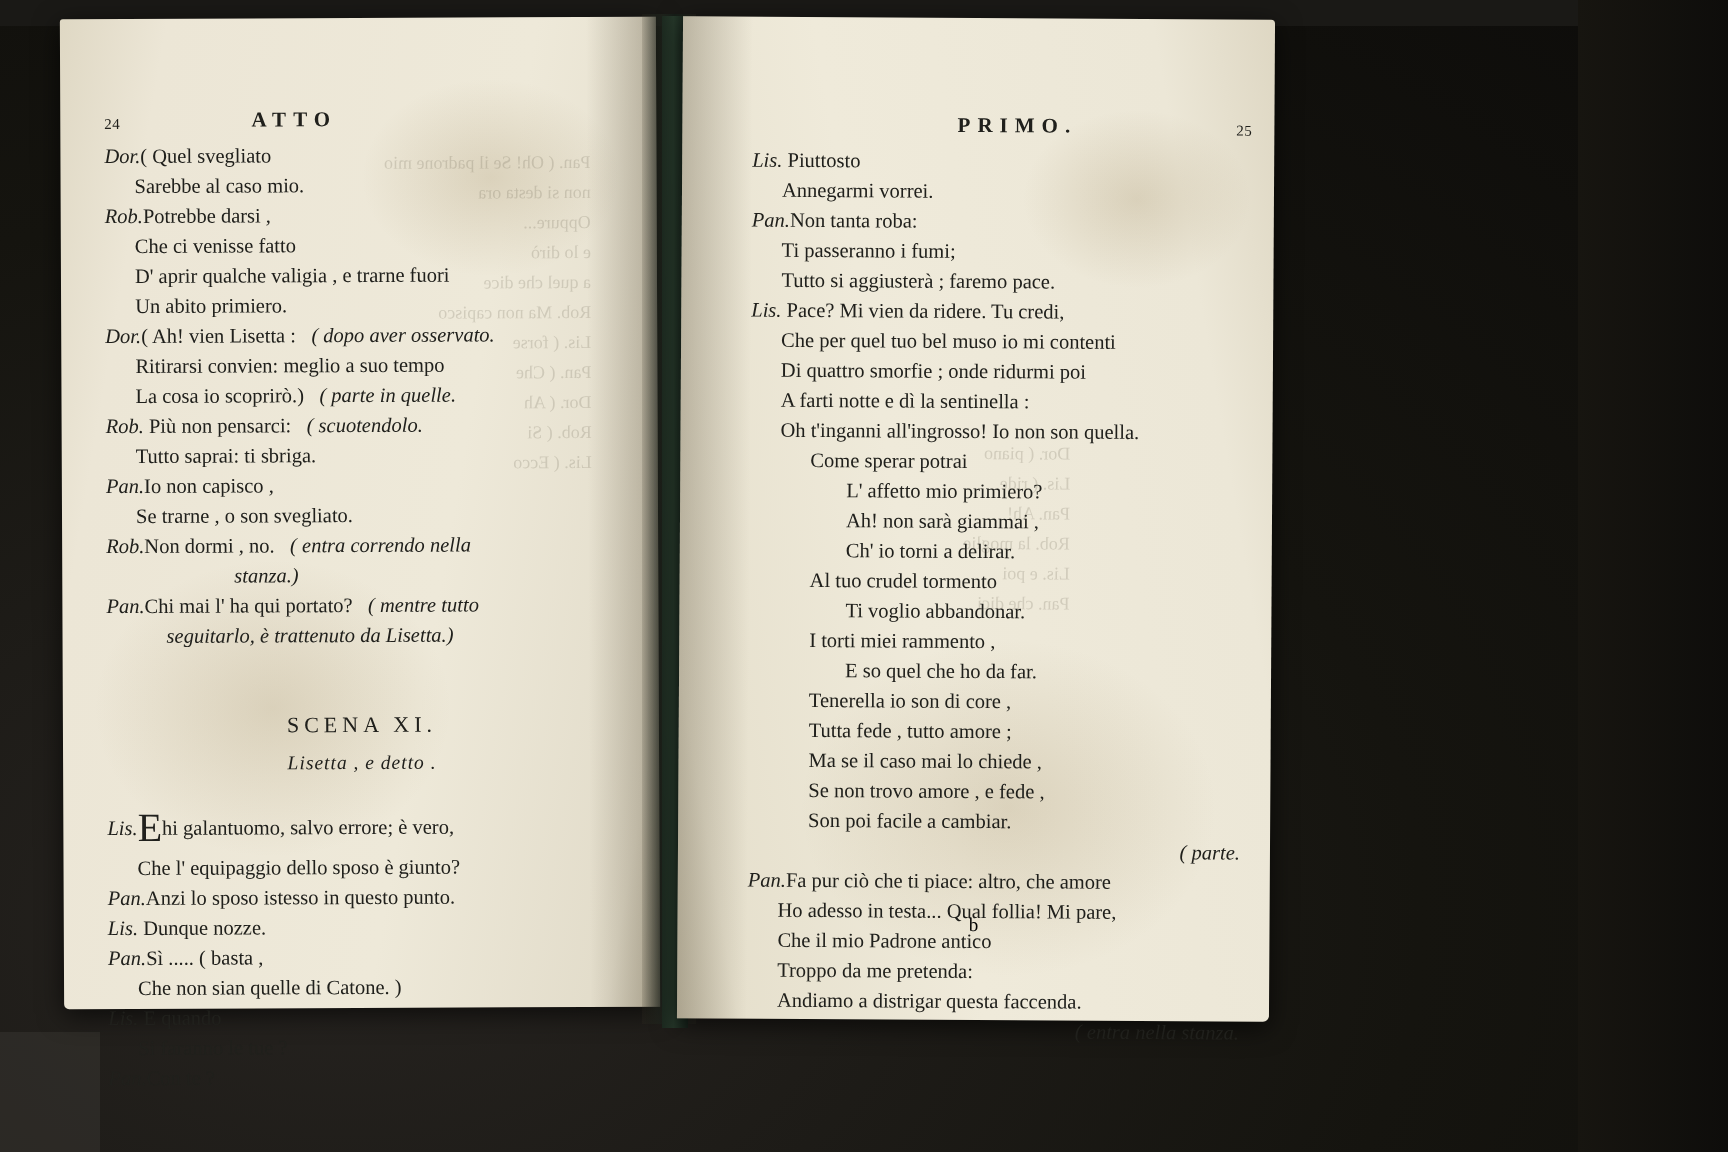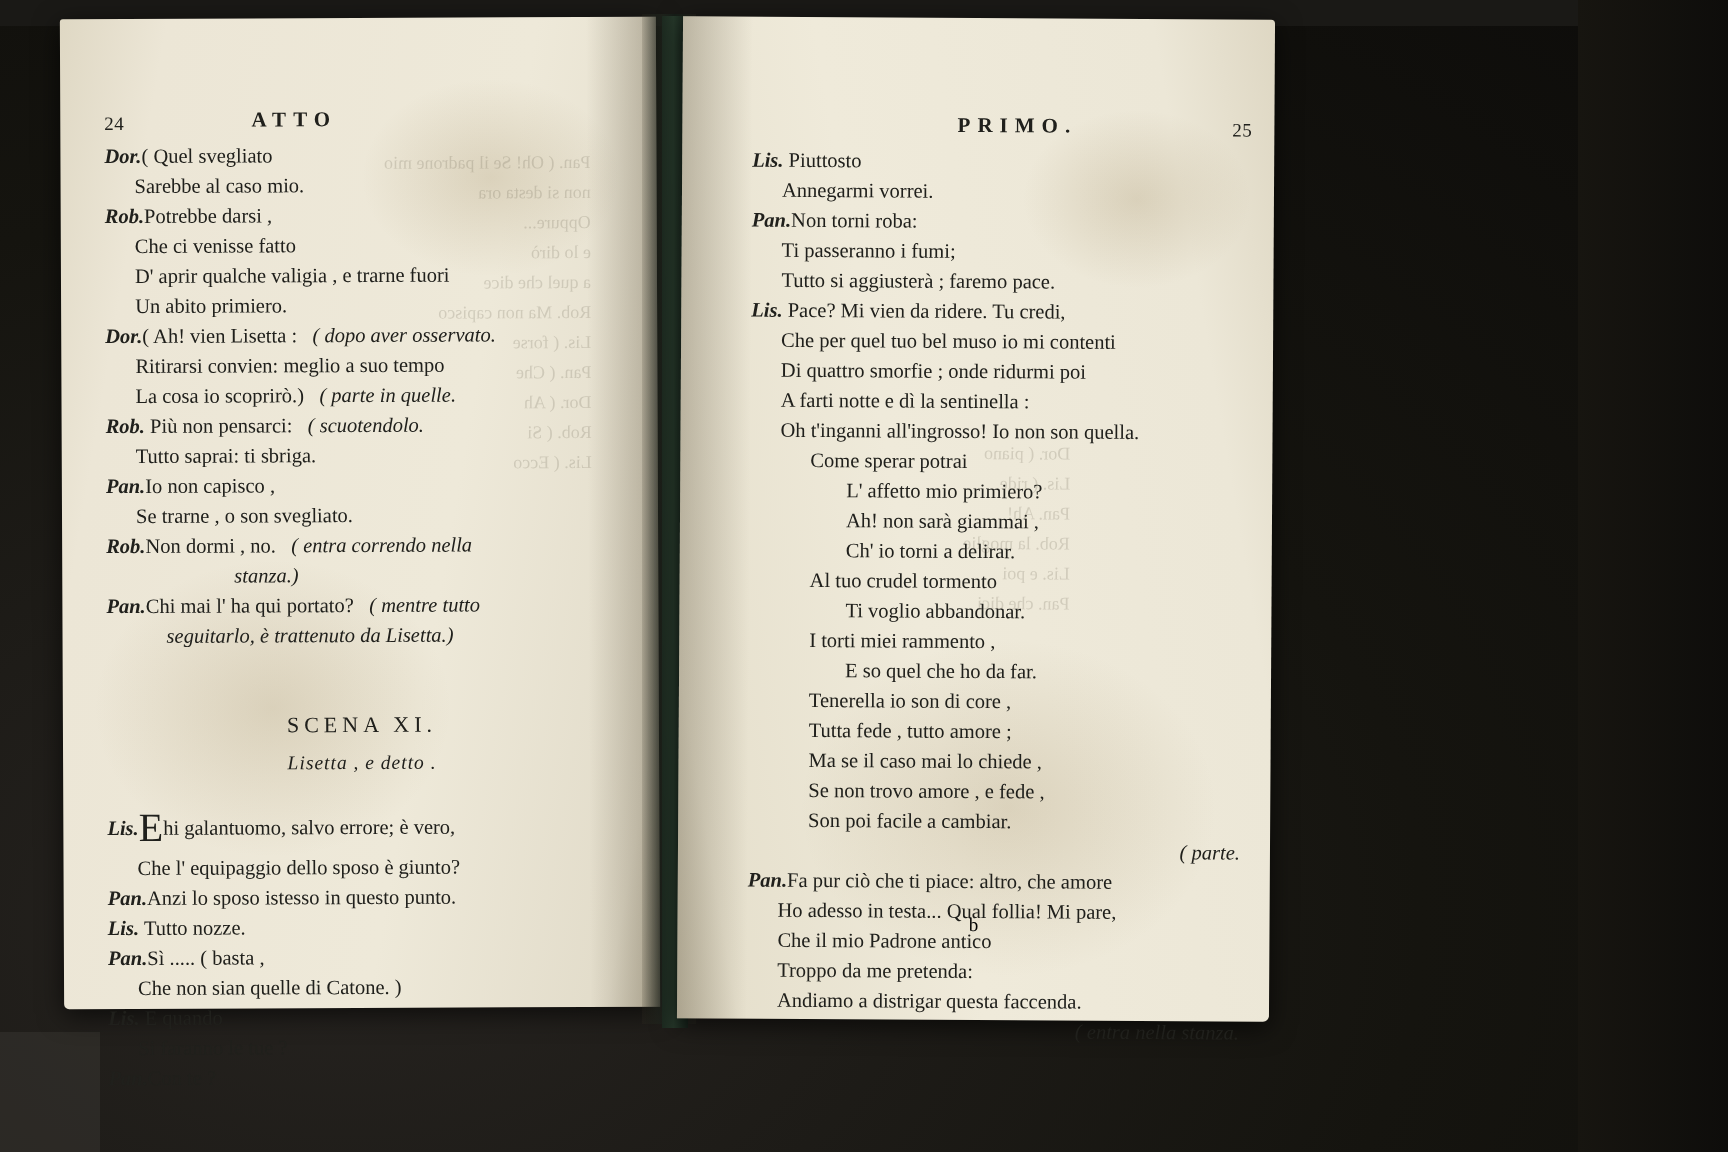--- a/index.html
+++ b/index.html
@@ -114,41 +114,41 @@
   .tb-left  { left: 44px; top: 86px; width: 510px; }
   .tb-right { left: 70px; top: 92px; width: 500px; }
 
   .hdr {
     position: relative;
     height: 34px;
     margin-bottom: 2px;
   }
   .folio {
     position: absolute;
-    font-size: 19px;
+    font-size: 15px;
     letter-spacing: .5px;
   }
   .folio-left { left: 0; top: 4px; }
   .folio-right { right: 0; top: 4px; }
   .running-head {
     text-align: center;
     font-size: 21px;
     letter-spacing: 7px;
     font-weight: 600;
   }
   .rh-left { padding-left: 20px; padding-right: 150px; }
   .rh-right { padding-left: 30px; }
 
   .line {
     white-space: pre-wrap;
     position: relative;
   }
   .spk {
     font-style: italic;
-    font-weight: 700;
+    font-weight: 400;
   }
   .stage {
     font-style: italic;
   }
   .ind1 { padding-left: 30px; }
   .ind2 { padding-left: 60px; }
   .ind3 { padding-left: 96px; }
   .ind4 { padding-left: 128px; }
   .rt { text-align: right; padding-right: 8px; }
 
@@ -249,21 +249,21 @@
             <div class="line"><span class="spk">Pan.</span><span>Chi mai l' ha qui portato?</span><span class="stage">   ( mentre tutto</span></div>
             <div class="line ind2"><span class="stage">seguitarlo, è trattenuto da Lisetta.)</span></div>
           </div>
 
         <div class="scena">SCENA  XI.</div>
         <div class="scena-sub">Lisetta , e detto .</div>
         <div id="left-scene-lines">
             <div class="line dropcap-line"><span class="spk">Lis.</span><span class="dropcap">E</span><span>hi galantuomo, salvo errore; è vero,</span></div>
             <div class="line ind1"><span>Che l' equipaggio dello sposo è giunto?</span></div>
             <div class="line"><span class="spk">Pan.</span><span>Anzi lo sposo istesso in questo punto.</span></div>
-            <div class="line"><span class="spk">Lis.</span><span> Tutto nozze.</span></div>
+            <div class="line"><span class="spk">Lis.</span><span> Dunque nozze.</span></div>
             <div class="line"><span class="spk">Pan.</span><span>Sì ..... ( basta ,</span></div>
             <div class="line ind1"><span>Che non sian quelle di Catone. )</span></div>
             <div class="line"><span class="spk">Lis.</span><span> E quando</span></div>
             <div class="line ind1"><span>Si faranno le tue ?</span></div>
             <div class="line"><span class="spk">Pan.</span><span>Con te ?</span></div>
           </div>
       </div>
     </div>
 
     <div class="gutter"></div>
@@ -284,21 +284,21 @@
       </div>
 
       <div class="textblock tb-right">
         <div class="hdr">
           <span class="folio folio-right">25</span>
           <div class="running-head rh-right">PRIMO.</div>
         </div>
         <div id="right-lines">
             <div class="line"><span class="spk">Lis.</span><span> Piuttosto</span></div>
             <div class="line ind1"><span>Annegarmi vorrei.</span></div>
-            <div class="line"><span class="spk">Pan.</span><span>Non torni roba:</span></div>
+            <div class="line"><span class="spk">Pan.</span><span>Non tanta roba:</span></div>
             <div class="line ind1"><span>Ti passeranno i fumi;</span></div>
             <div class="line ind1"><span>Tutto si aggiusterà ; faremo pace.</span></div>
             <div class="line"><span class="spk">Lis.</span><span> Pace? Mi vien da ridere. Tu credi,</span></div>
             <div class="line ind1"><span>Che per quel tuo bel muso io mi contenti</span></div>
             <div class="line ind1"><span>Di quattro smorfie ; onde ridurmi poi</span></div>
             <div class="line ind1"><span>A farti notte e dì la sentinella :</span></div>
             <div class="line ind1"><span>Oh t'inganni all'ingrosso! Io non son quella.</span></div>
             <div class="line ind2"><span>Come sperar potrai</span></div>
             <div class="line ind3"><span>L' affetto mio primiero?</span></div>
             <div class="line ind3"><span>Ah! non sarà giammai ,</span></div>

